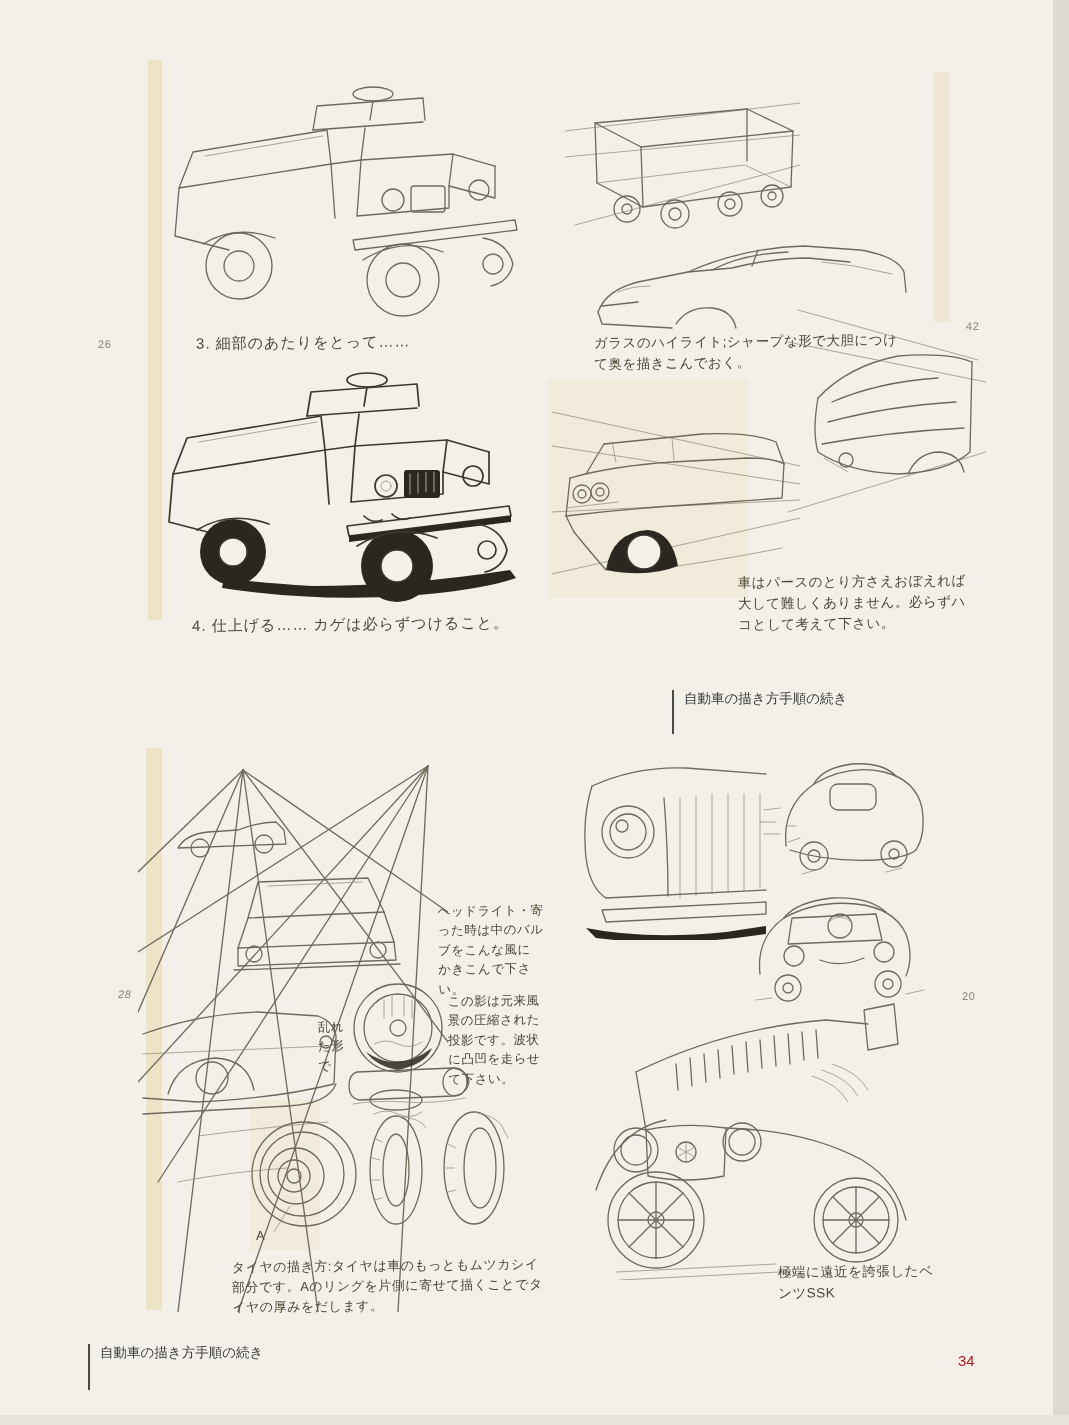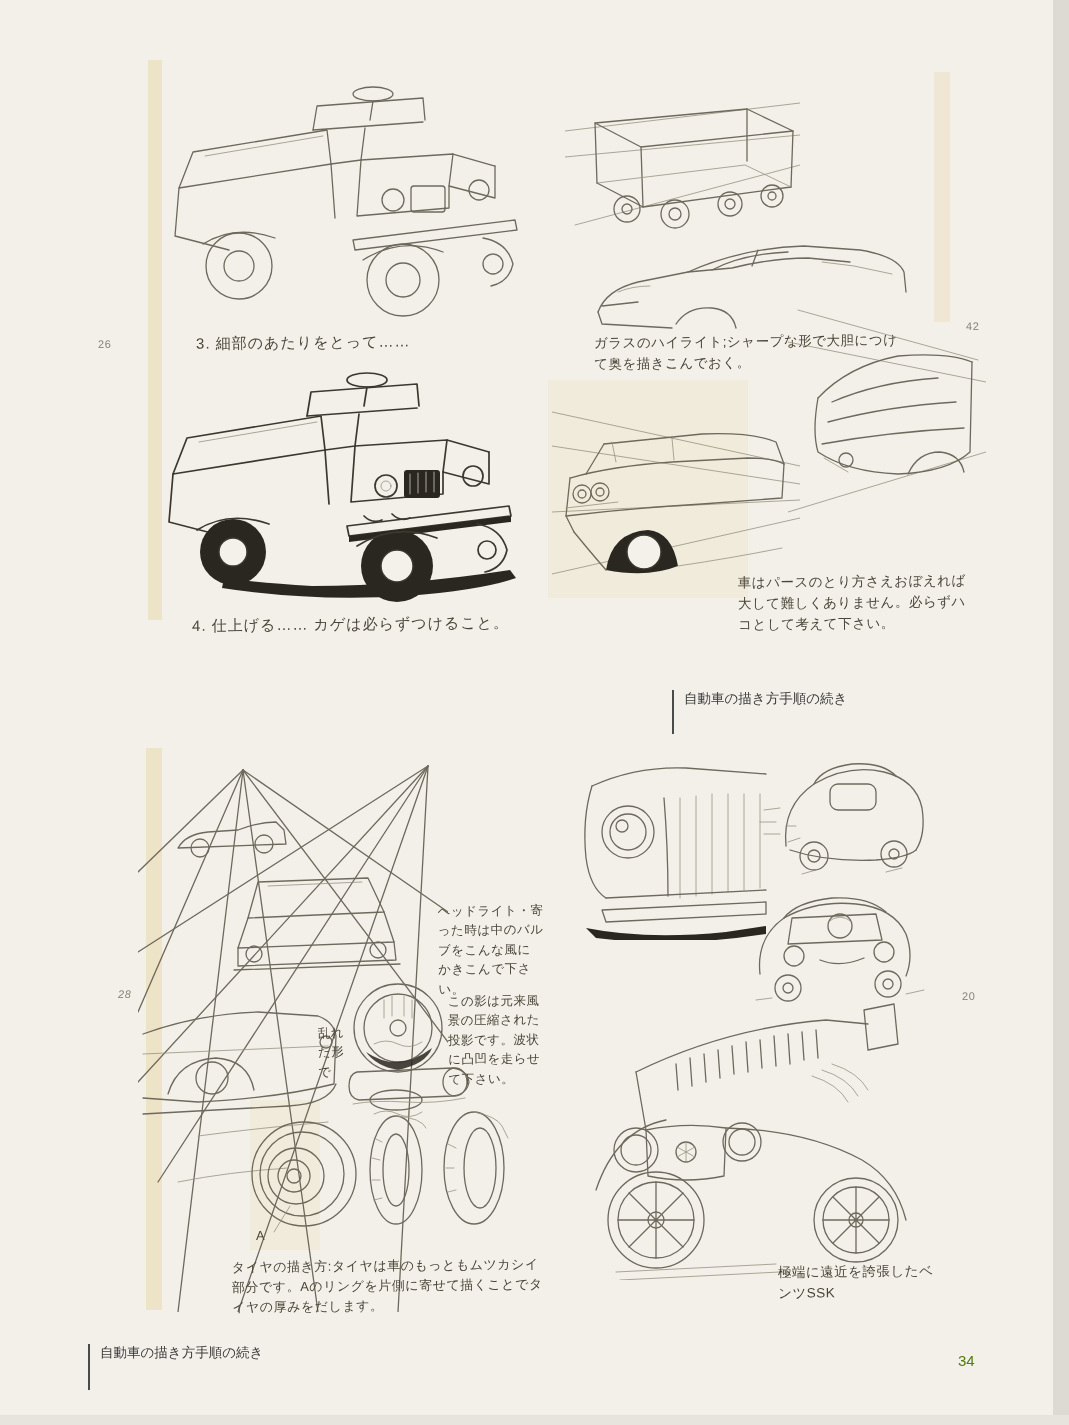--- a/index.html
+++ b/index.html
@@ -19,21 +19,21 @@
   .sk .dark{stroke:#3b382e;stroke-width:1.7;}
   .sk .fill-dark{fill:#2a2720;stroke:none;}
   .sk .fill-paper{fill:#f3f1ea;stroke:#3b382e;stroke-width:1.4;}
   
   .hw{color:#4b4537;font-size:13.5px;line-height:1.55;letter-spacing:0.5px;transform:rotate(-0.6deg);}
   .hw-big{font-size:15px;letter-spacing:1px;}
   .hw-num{color:#8a8478;font-size:11px;}
   .print-cap{color:#3a3a3a;font-size:13.5px;line-height:1.7;}
   .print-cap .body{color:#4a4a4a;font-size:13px;}
   .vrule{position:absolute;width:2px;background:#4a4a4a;}
-  .pagenum{color:#4d7c0f;font-size:15px;}
+  .pagenum{color:#b91c1c;font-size:15px;}
 </style>
 </head>
 <body>
 
 <div class="page">
 
   <div class="aged" style="left:148px;top:60px;width:14px;height:560px;"></div>
   <div class="aged" style="left:146px;top:748px;width:16px;height:562px;"></div>
   <div class="aged" style="left:934px;top:72px;width:16px;height:250px;opacity:.6;"></div>
   <div class="tint" style="left:548px;top:380px;width:200px;height:218px;"></div>
@@ -234,21 +234,21 @@
     <circle cx="52" cy="50" r="8"></circle>
     <path d="M38 22 L38 40 M46 18 L46 38 M58 18 L58 38 M66 22 L66 40" class="thin"></path>
     <path d="M28 66 Q40 60 52 66 Q64 72 76 64" class="thin"></path>
     <path class="fill-dark" d="M20 74 Q52 96 86 70 Q80 86 52 92 Q30 88 20 74 Z" opacity="0.85"></path>
     <ellipse cx="50" cy="122" rx="26" ry="10"></ellipse>
     <path d="M28 136 Q40 130 52 136 Q64 142 76 134" class="thin"></path>
   </svg>
 
   <div class="abs hw" style="left:448px;top:992px;width:98px;font-size:12.5px;">この影は元来風景の圧縮された投影です。波状に凸凹を走らせて下さい。</div>
 
-  <div class="abs hw" style="left:318px;top:1018px;width:36px;font-size:12.5px;margin-top:6px;">乱れた形で</div>
+  <div class="abs hw" style="left:318px;top:1018px;width:36px;font-size:12.5px;">乱れた形で</div>
 
   <svg class="sk abs" style="left:345px;top:1058px;" width="135" height="52" viewBox="0 0 135 52">
     <path d="M12 14 L108 10 Q122 12 124 24 Q122 36 108 38 L14 42 Q4 40 4 28 Q4 16 12 14 Z"></path>
     <ellipse cx="110" cy="24" rx="12" ry="14"></ellipse>
     <path d="M8 46 Q30 42 60 44 Q90 46 120 40" class="thin"></path>
   </svg>
 
   <svg class="sk abs" style="left:246px;top:1108px;" width="272" height="138" viewBox="0 0 272 138">
     <circle cx="58" cy="66" r="52"></circle>
     <circle cx="56" cy="66" r="42"></circle>

